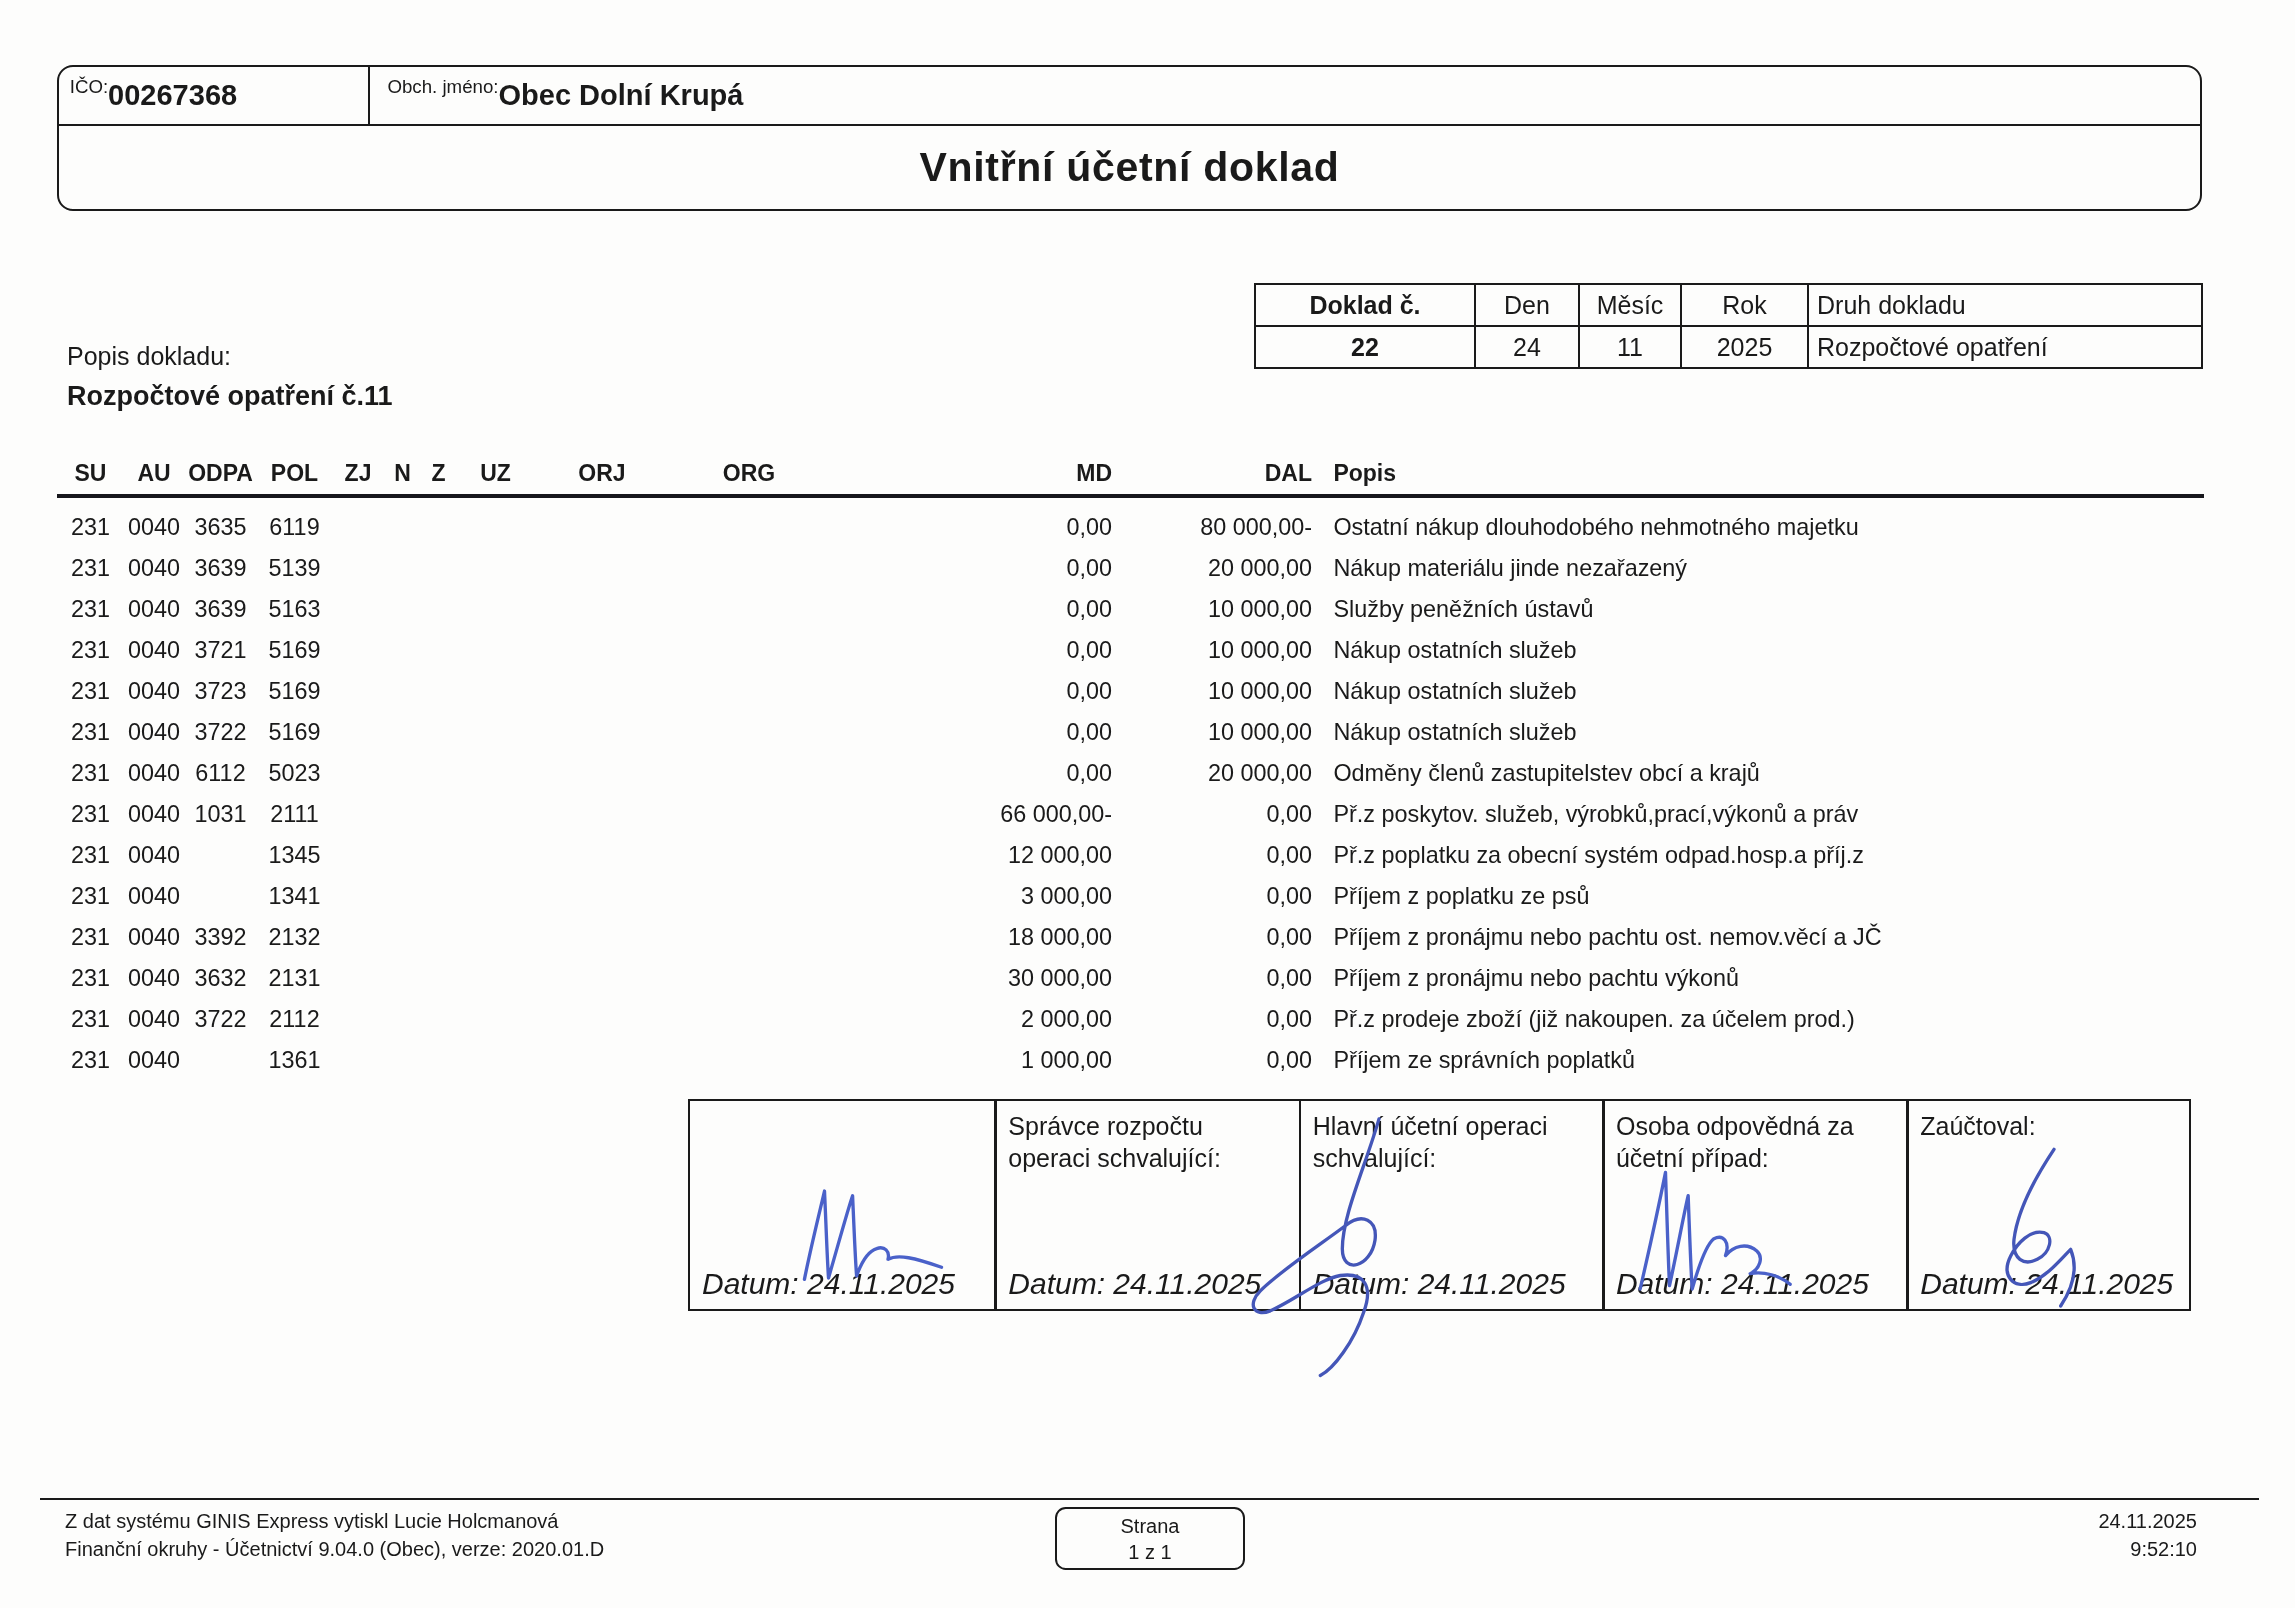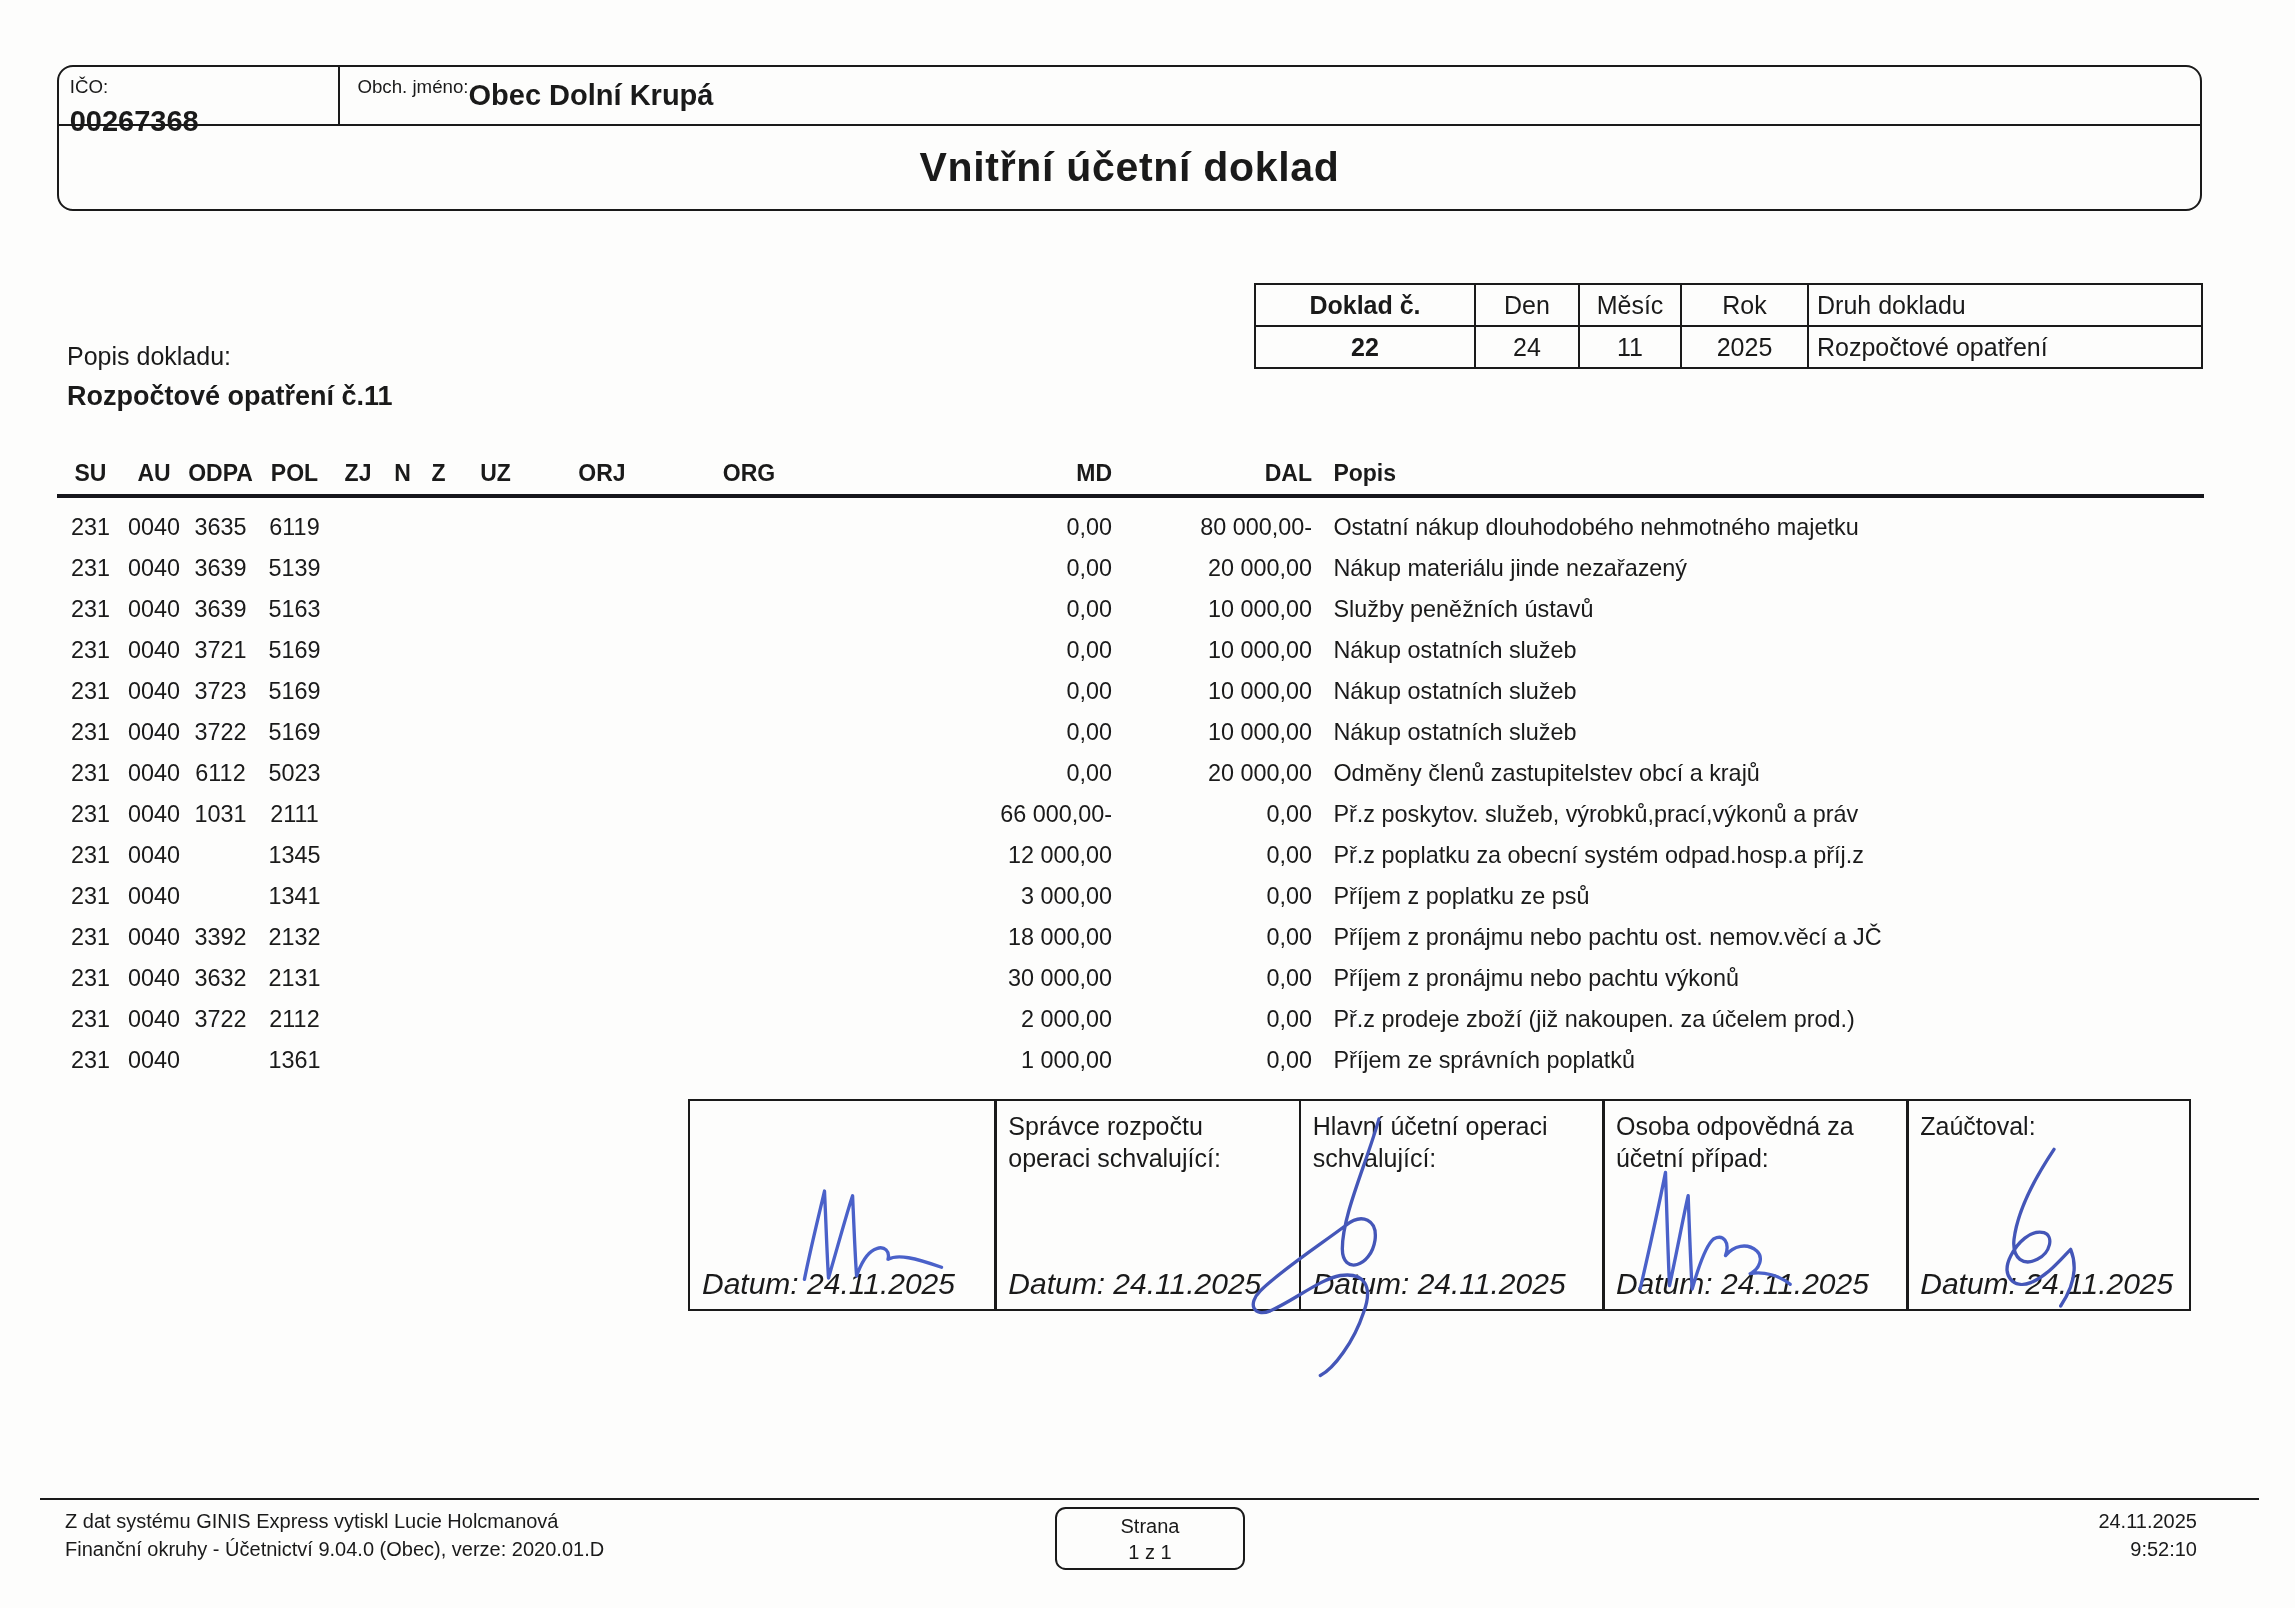--- a/index.html
+++ b/index.html
@@ -10,21 +10,21 @@
     overflow:hidden;
   }
 
   
   .header-box {
     position:absolute; left:57px; top:65px; width:2145px; height:146px;
     border:2.7px solid #1a1a1a; border-radius:16px; box-sizing:border-box;
   }
   .hb-row1 { display:flex; height:57px; border-bottom:2px solid #1a1a1a; }
   .hb-cell { display:flex; align-items:flex-start; padding:5.3px 10.7px 0 10.7px; box-sizing:border-box; }
-  .hb-ico  { width:281px; border-right:2px solid #1a1a1a;flex-direction:column; }
+  .hb-ico  { width:311px; border-right:2px solid #1a1a1a; }
   .hb-name { flex:1; padding-left:17.4px; }
   .hb-label { font-size:18.7px; padding-top:4px; }
   .hb-value { font-size:29px; font-weight:bold; margin-top:6.7px; white-space:nowrap; }
   .hb-title-row { height:83px; display:flex; align-items:center; justify-content:center; }
   .hb-title { font-size:41px; font-weight:bold; letter-spacing:0.7px; }
 
   
   .doklad-table {
     position:absolute; left:1254px; top:283px;
     border-collapse:collapse; table-layout:fixed;

